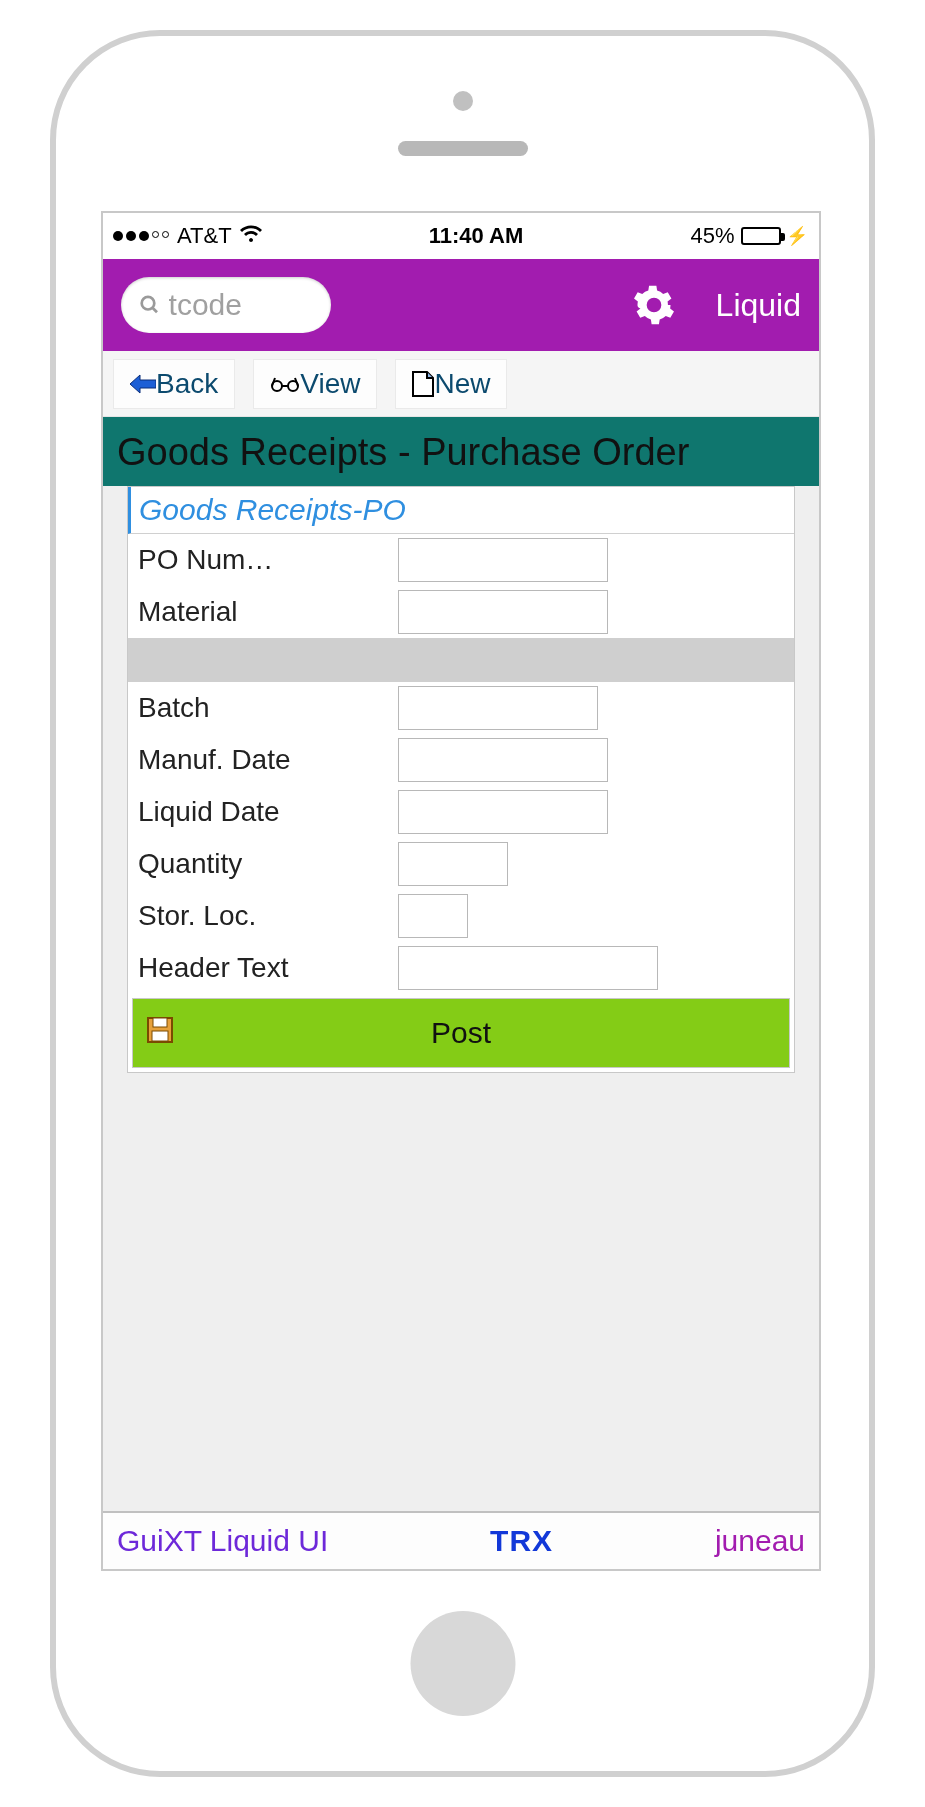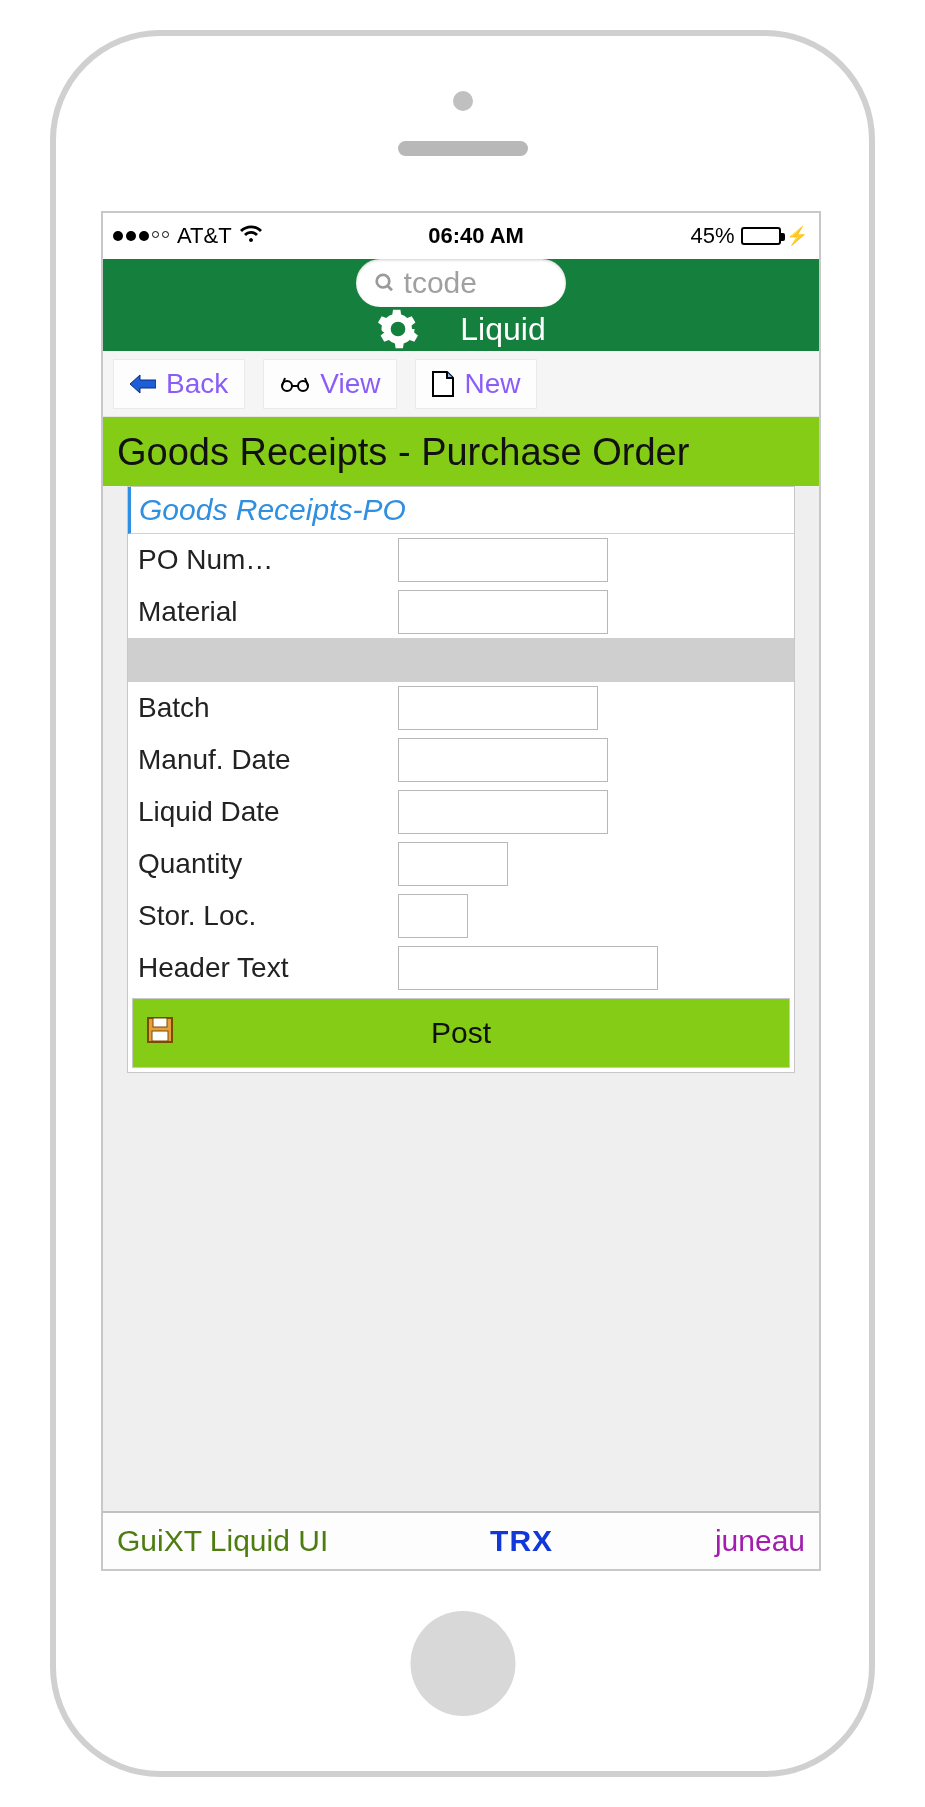--- a/index.html
+++ b/index.html
@@ -50,24 +50,23 @@
   .sig-dots span.empty { background:#fff; border:1.5px solid #000; width:7px; height:7px; }
   .wifi-icon { display:inline-block; }
   .status-right { display:flex; align-items:center; gap:6px; }
   .battery { width:40px; height:18px; border:2px solid #000; border-radius:3px; position:relative; }
   .battery::after { content:""; position:absolute; right:-6px; top:4px; width:4px; height:8px; background:#000; border-radius:0 2px 2px 0; }
   .battery-fill { height:100%; background:#4cd964; border-radius:1px 0 0 1px; }
 
   
   .app-header {
     height: 92px;
-    background: #15803d;
+    background: #a21caf;
     display:flex; align-items:center; justify-content:space-between;
     padding: 0 18px;
-    flex-direction: column;
   }
   .search-pill {
     width: 210px; height: 56px;
     background:#fff; border-radius: 30px;
     display:flex; align-items:center; gap:8px;
     padding: 0 18px;
     box-shadow: inset 0 1px 3px rgba(0,0,0,.2);
   }
   .search-pill input {
     border:none; outline:none; font-size:30px; color:#333; width:100%; background:transparent;
@@ -80,29 +79,29 @@
   .toolbar {
     height: 66px;
     background:#f5f5f5;
     display:flex; align-items:center; gap:18px;
     padding: 0 10px;
     border-bottom:1px solid #e5e5e5;
   }
   .tbtn {
     height:50px; padding:0 16px;
     background:#fdfdfd; border:1px solid #eaeaea;
-    display:flex; align-items:center; gap:10px;
-    font-size:28px; color:#8b5cf6; cursor:pointer;
+    display:flex; align-items:center; 
+    font-size:28px; color:#0c4a6e; cursor:pointer;
   }
 
   
   .page-title {
     font-size:38px; font-weight:400; color:#111;
     padding: 14px 14px 12px 14px;
-    background:#84cc16;
+    background:#0f766e;
   }
 
   
   .panel {
     margin: 0 24px;
     border:1px solid #c8c8c8;
     background:#fff;
   }
   .panel-title {
     color:#2f8fe0; font-style:italic; font-size:30px;
@@ -135,21 +134,21 @@
   
   .footer {
     margin-top:auto;
     height:58px;
     border-top:2px solid #c0c0c0;
     background:#fdfdfd;
     display:flex; align-items:center; justify-content:space-between;
     padding:0 14px;
     font-size:30px;
   }
-  .footer .brand { color:#4d7c0f; }
+  .footer .brand { color:#6d28d9; }
   .footer .trx { color:#1238d8; font-weight:800; letter-spacing:1px; }
   .footer .server { color:#a21caf; }
 </style>
 </head>
 <body>
 
 <div class="device-frame">
   <div class="camera"></div>
   <div class="speaker"></div>
 
@@ -164,21 +163,21 @@
             <span class="empty"></span>
             <span class="empty"></span>
         </span>
         <span>AT&amp;T</span>
         <span class="wifi-icon">
           <svg width="22" height="18" viewBox="0 0 22 18">
               <path d="M11 17c1 0 2-1 2-2s-1-2-2-2-2 1-2 2 1 2 2 2zm-5-6c3-3 7-3 10 0l2-2c-4-4-10-4-14 0zm-4-4c5-5 13-5 18 0l2-2C16-1 6-1 0 5z" fill="#000"></path>
             </svg>
         </span>
       </div>
-      <div style="font-weight:600;">06:40 AM</div>
+      <div style="font-weight:600;">11:40 AM</div>
       <div class="status-right">
         <span>45%</span>
         <span class="battery">
           <span class="battery-fill" style="width:45%"></span>
         </span>
         <span style="font-size:18px;">⚡</span>
       </div>
     </div>
 
     <div class="app-header">

